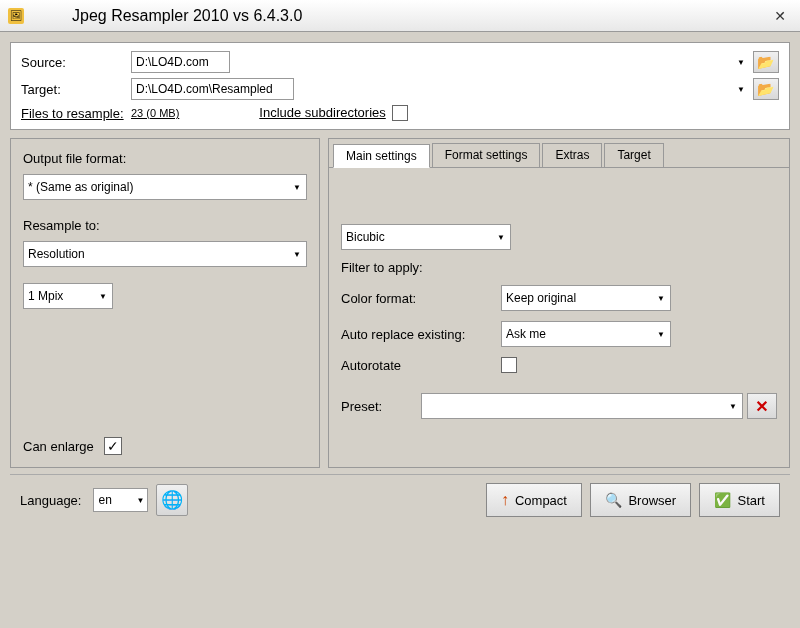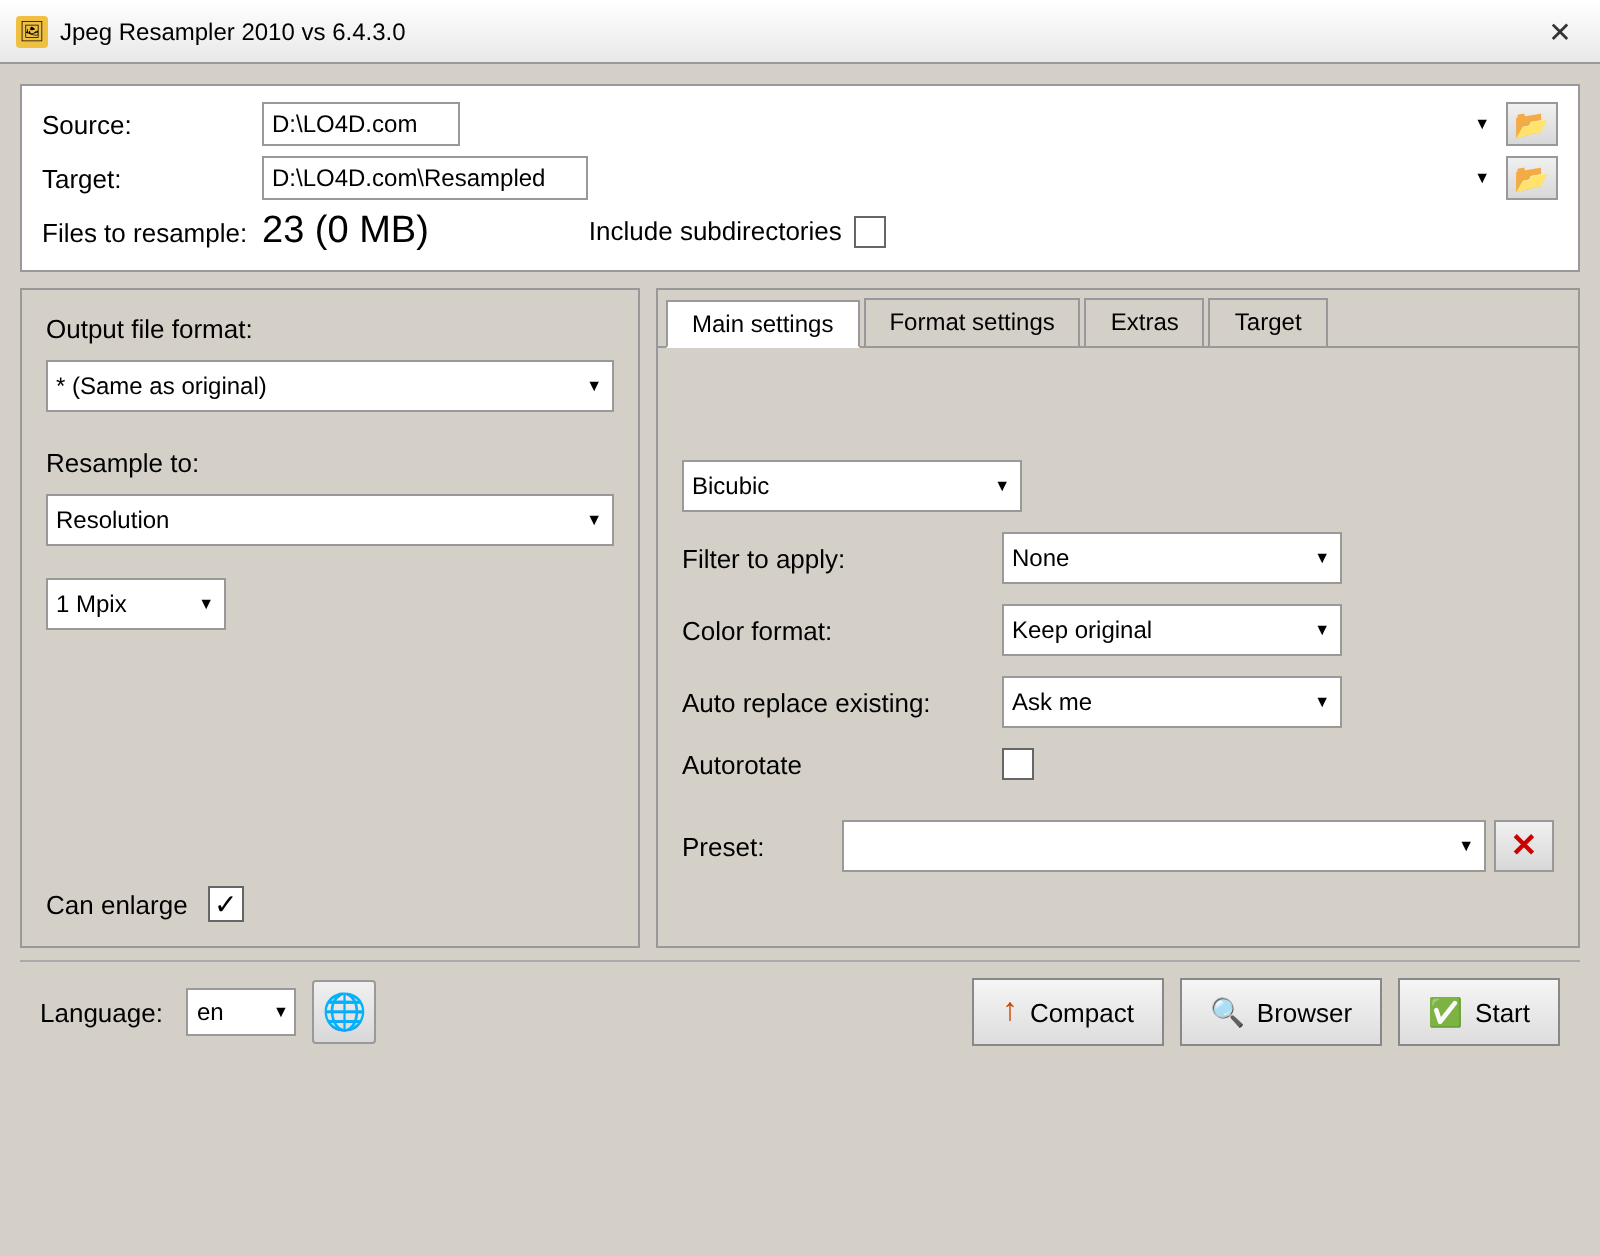--- a/index.html
+++ b/index.html
@@ -27,21 +27,22 @@
       margin-right: 6px;
       background: #f0c040;
       border-radius: 2px;
       display: flex;
       align-items: center;
       justify-content: center;
       font-size: 10px;
     }
     .title-bar-text {
       flex: 1;
-      font-size: 12px;
+      font-size: 16px;
+      margin-left: 42px;
     }
     .title-bar-close {
       width: 24px;
       height: 20px;
       display: flex;
       align-items: center;
       justify-content: center;
       cursor: pointer;
       font-size: 14px;
       color: #333;
@@ -104,23 +105,24 @@
       background: linear-gradient(to bottom, #f0f0f0, #d8d8d8);
       cursor: pointer;
       display: flex;
       align-items: center;
       justify-content: center;
       font-size: 14px;
     }
     .files-row {
       display: flex;
       align-items: center;
+      text-decoration: underline;
     }
     .files-label { width: 110px; font-size: 13px; }
-    .files-count { font-size: 19px; margin-right: 80px; }
+    .files-count { font-size: 11px; margin-right: 80px; }
     .include-subdir { display: flex; gap: 6px; font-size: 13px; }
     .checkbox-box {
       width: 16px;
       height: 16px;
       border: 1px solid #666;
       background: white;
       display: flex;
       align-items: center;
       justify-content: center;
     }
@@ -478,25 +480,20 @@
       <div class="tab-content">
         <div class="settings-row">
           <div class="dropdown-med-wrapper">
             <select class="dropdown-med">
               <option>Bicubic</option>
             </select>
           </div>
         </div>
         <div class="settings-row">
           <div class="settings-label">Filter to apply:</div>
-          <div class="dropdown-med-wrapper">
-            <select class="dropdown-med">
-              <option>None</option>
-            </select>
-          </div>
         </div>
         <div class="settings-row">
           <div class="settings-label">Color format:</div>
           <div class="dropdown-med-wrapper">
             <select class="dropdown-med">
               <option>Keep original</option>
             </select>
           </div>
         </div>
         <div class="settings-row">

